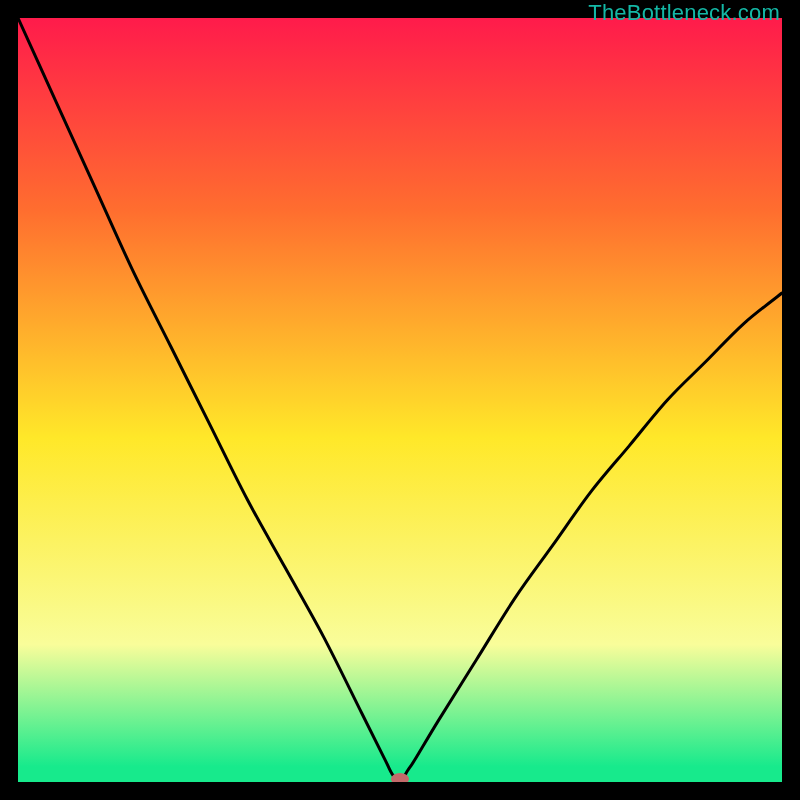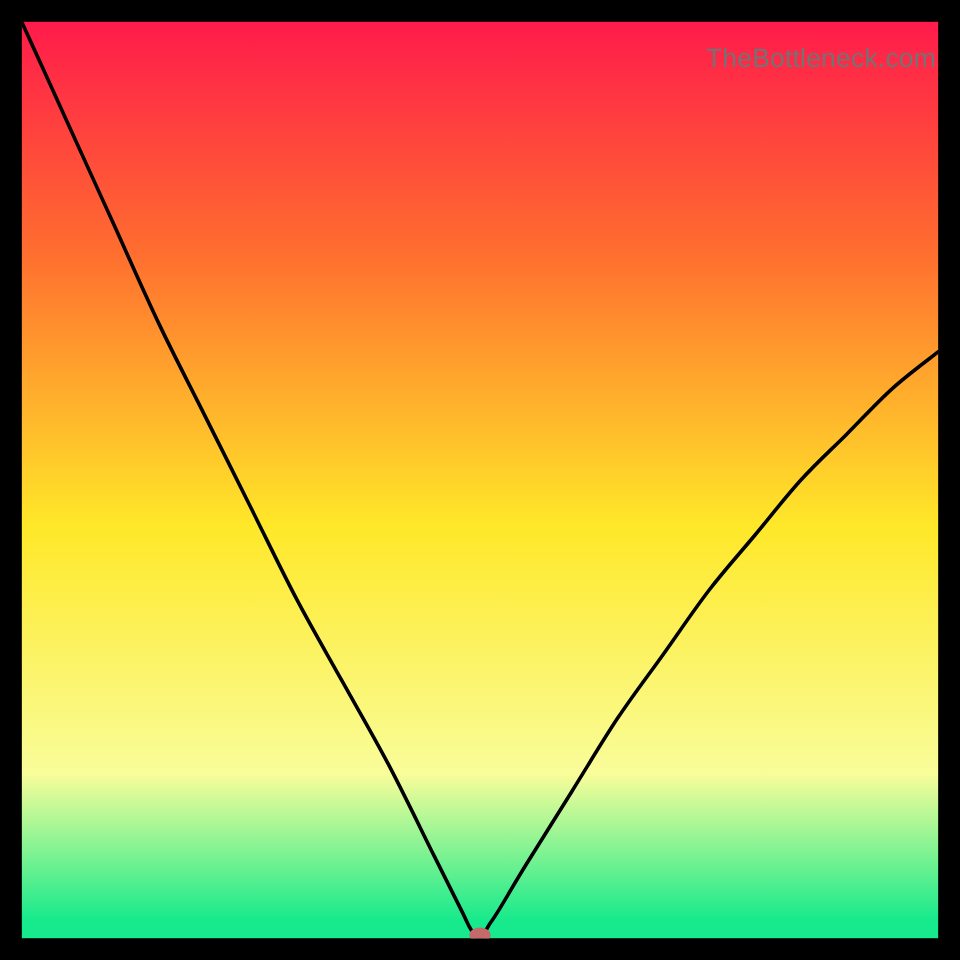--- a/index.html
+++ b/index.html
@@ -25,24 +25,23 @@
     width: 764px;
     height: 764px;
     display: block;
   }
   .watermark {
     position: absolute;
     top: 0px;
     right: 20px;
     font-family: Arial, Helvetica, sans-serif;
     font-size: 22px;
-    color: #737373;
+    color: #14b8a6;
     font-weight: 500;
     letter-spacing: 0.2px;
-    margin-top: 36px;
   }
 </style>
 </head>
 <body>
 
 <div class="frame">
   <svg class="plot" viewBox="0 0 764 764">
     <defs>
       <linearGradient id="bg-grad" x1="0" y1="0" x2="0" y2="1">
 

